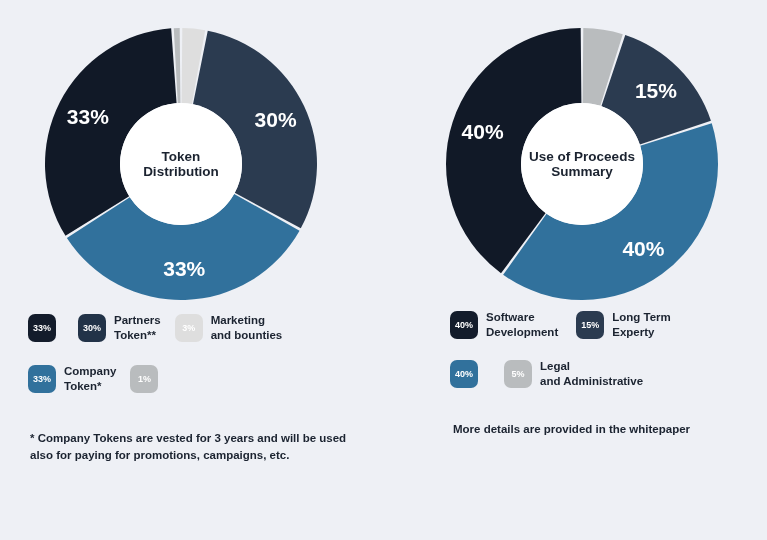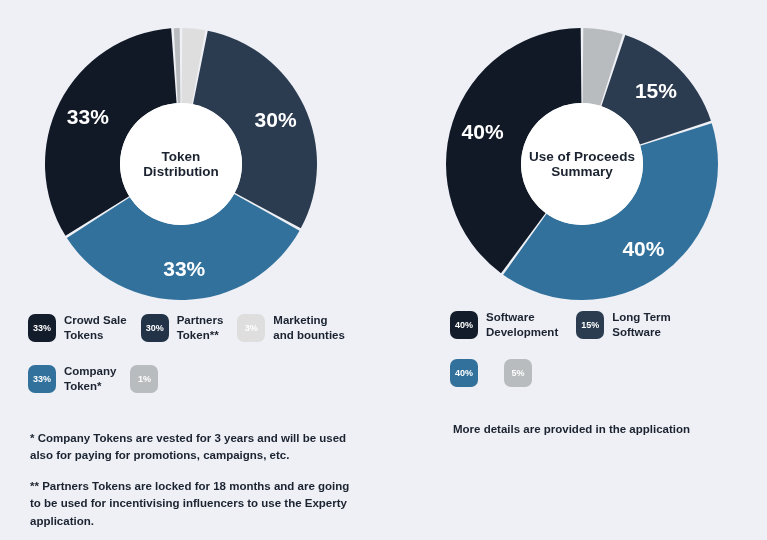--- a/index.html
+++ b/index.html
@@ -136,22 +136,20 @@
           <circle cx="136" cy="136" r="61" fill="#ffffff"></circle>
           <text x="136" y="128.035" text-anchor="middle" dominant-baseline="central" class="donut-center-title" font-size="13.5">Token</text>
           <text x="136" y="143.965" text-anchor="middle" dominant-baseline="central" class="donut-center-title" font-size="13.5">Distribution</text>
         </svg>
     </div>
 
     <div class="legend" id="legend-left">
         <div class="legend-row">
           <div class="legend-item">
             <div class="badge" style="background: rgb(19, 28, 43); color: rgb(255, 255, 255);">33%</div>
-            <div class="legend-label">Crowd Sale
-Tokens</div>
           </div>
           <div class="legend-item">
             <div class="badge" style="background: rgb(34, 51, 72); color: rgb(255, 255, 255);">30%</div>
             <div class="legend-label">Partners
 Token**</div>
           </div>
           <div class="legend-item">
             <div class="badge" style="background: rgb(222, 222, 222); color: rgb(255, 255, 255);">3%</div>
             <div class="legend-label">Marketing
 and bounties</div>
@@ -164,21 +162,20 @@
 Token*</div>
           </div>
           <div class="legend-item">
             <div class="badge" style="background: rgb(185, 188, 190); color: rgb(255, 255, 255);">1%</div>
           </div>
         </div>
       </div>
 
     <div class="footnotes">
       <div class="footnote">* Company Tokens are vested for 3 years and will be used also for paying for promotions, campaigns, etc.</div>
-      <div class="footnote">** Partners Tokens are locked for 18 months and are going to be used for incentivising influencers to use the Experty application.</div>
     </div>
   </div>
 
   <div class="panel panel-right">
     <div class="donut-wrap">
       <svg id="chart-1" width="272" height="272" viewBox="0 0 272 272">
           <path d="M 137.3054862308864 0.006265932209345237 A 136 136 0 0 1 176.78278376863645 6.258855608251082
           L 154.2922780138737 77.80728082428908 A 61 61 0 0 0 136.5855489712064 75.00281045488802 Z" fill="#b9bcbe"></path>
           <path d="M 179.26596614227267 7.0656904707838635 A 136 136 0 0 1 264.93430952921614 92.73403385772733
           L 193.8308300094278 116.59394165677475 A 61 61 0 0 0 155.40605834322525 78.16916999057217 Z" fill="#2b3b50"></path>
@@ -198,29 +195,31 @@
     <div class="legend" id="legend-right">
         <div class="legend-row">
           <div class="legend-item">
             <div class="badge" style="background: rgb(19, 28, 43); color: rgb(255, 255, 255);">40%</div>
             <div class="legend-label">Software
 Development</div>
           </div>
           <div class="legend-item">
             <div class="badge" style="background: rgb(43, 59, 80); color: rgb(255, 255, 255);">15%</div>
             <div class="legend-label">Long Term
-Software</div>
+Experty</div>
           </div>
         </div>
         <div class="legend-row">
           <div class="legend-item">
             <div class="badge" style="background: rgb(49, 113, 156); color: rgb(255, 255, 255);">40%</div>
           </div>
           <div class="legend-item">
             <div class="badge" style="background: rgb(185, 188, 190); color: rgb(255, 255, 255);">5%</div>
+            <div class="legend-label">Legal
+and Administrative</div>
           </div>
         </div>
       </div>
 
-    <div class="note-right">More details are provided in the application</div>
+    <div class="note-right">More details are provided in the whitepaper</div>
   </div>
 
 </div>
 
 </body></html>

